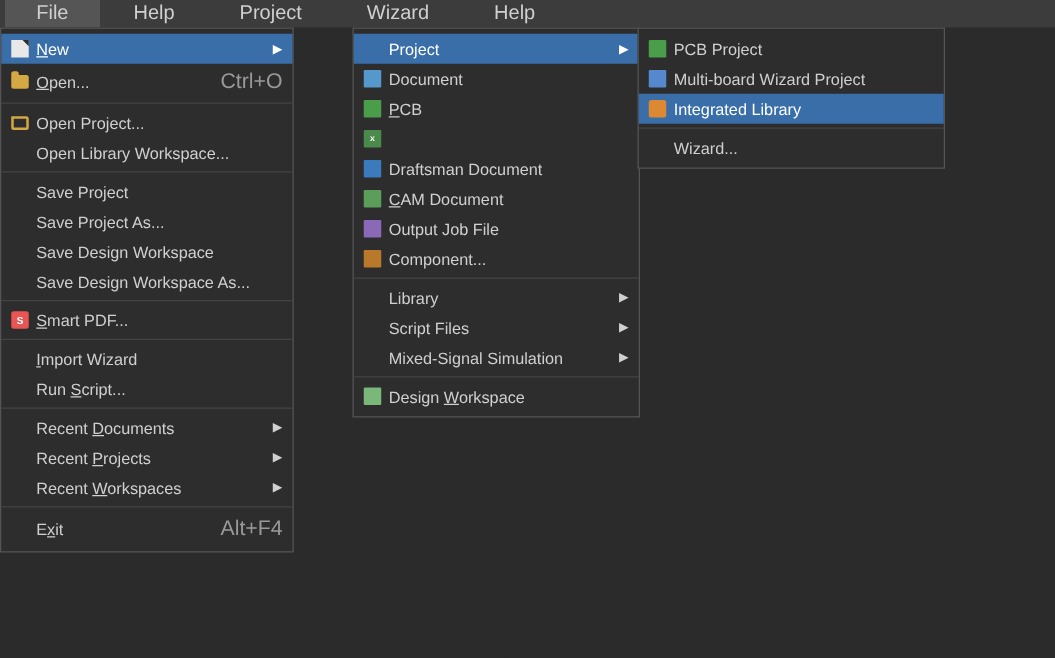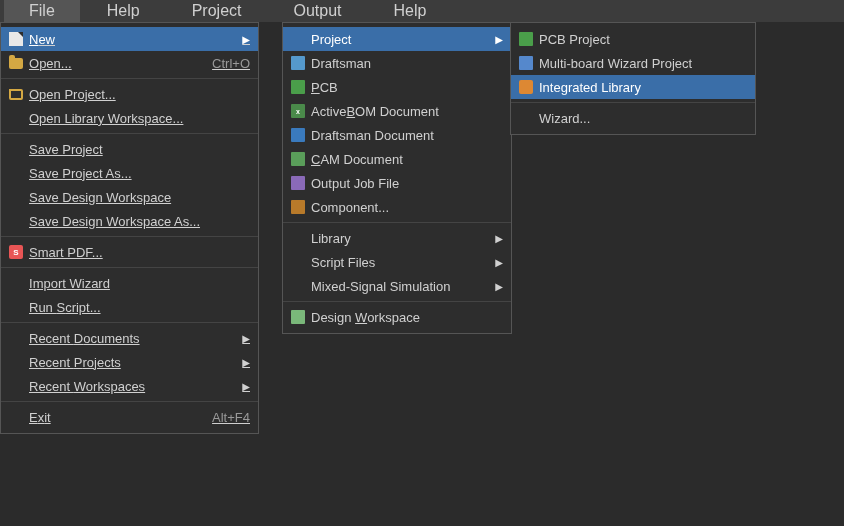--- a/index.html
+++ b/index.html
@@ -36,26 +36,25 @@
     }
     .menubar-item.active {
       background: #555;
     }
 
     
     .dropdown-l1 {
       position: absolute;
       top: 22px;
       left: 0;
-      width: 259px;
+      width: 235px;
       background: #2d2d2d;
       border: 1px solid #555;
       z-index: 100;
       padding: 4px 0;
-      text-decoration: underline;
     }
 
     .menu-item {
       display: flex;
       align-items: center;
       padding: 4px 8px 4px 28px;
       color: #d0d0d0;
       cursor: pointer;
       position: relative;
       min-height: 24px;
@@ -65,21 +64,21 @@
       background: #3a6ea8;
       color: #fff;
     }
     .menu-item.disabled {
       color: #666;
       cursor: default;
     }
     .menu-item .shortcut {
       margin-left: auto;
       color: #999;
-      font-size: 13px;
+      font-size: 17px;
       padding-left: 20px;
     }
     .menu-item .arrow {
       margin-left: auto;
       font-size: 10px;
     }
     .menu-item .icon {
       position: absolute;
       left: 6px;
       width: 18px;
@@ -223,21 +222,21 @@
       border-radius: 1px;
     }
   </style>
 </head>
 <body>
 
 <div class="menubar">
   <div class="menubar-item active">File</div>
   <div class="menubar-item">Help</div>
   <div class="menubar-item">Project</div>
-  <div class="menubar-item">Output</div>
+  <div class="menubar-item">Wizard</div>
   <div class="menubar-item">Help</div>
 </div>
 
 <div class="dropdown-l1">
 
   <div class="menu-item active">
     <span class="icon">
       <div class="icon-new"></div>
     </span>
     <span class="menu-item-text">
@@ -340,35 +339,34 @@
     <span class="menu-item-text">
       <span>Project</span>
       <span class="arrow">▶</span>
     </span>
   </div>
 
   <div class="menu-item">
     <span class="icon">
       <div class="icon-blue-doc"></div>
     </span>
-    <span>Draftsman</span>
+    <span>Document</span>
   </div>
 
   <div class="menu-item">
     <span class="icon">
       <div class="icon-green-pcb"></div>
     </span>
     <span><u>P</u>CB</span>
   </div>
 
   <div class="menu-item">
     <span class="icon">
       <div class="icon-xl">x</div>
     </span>
-    <span>Active<u>B</u>OM Document</span>
   </div>
 
   <div class="menu-item">
     <span class="icon">
       <div class="icon-draftsman"></div>
     </span>
     <span>Draftsman Document</span>
   </div>
 
   <div class="menu-item">

